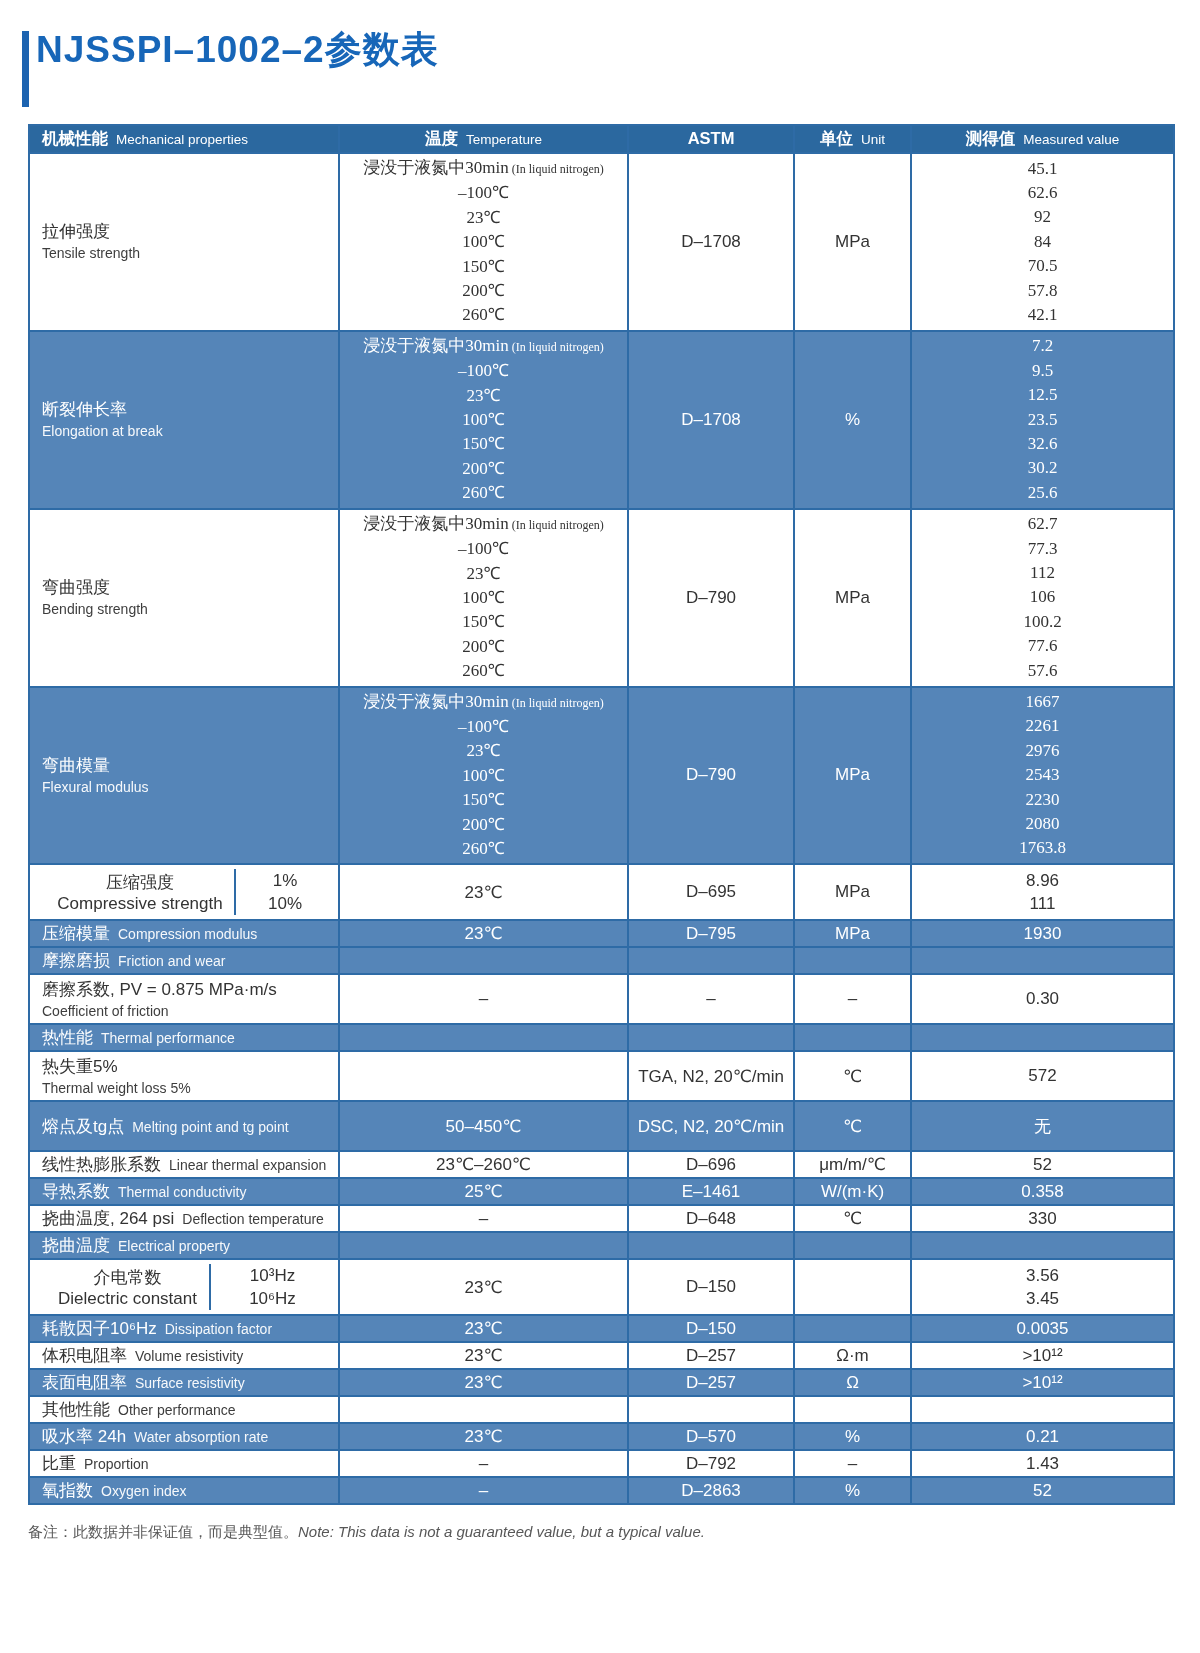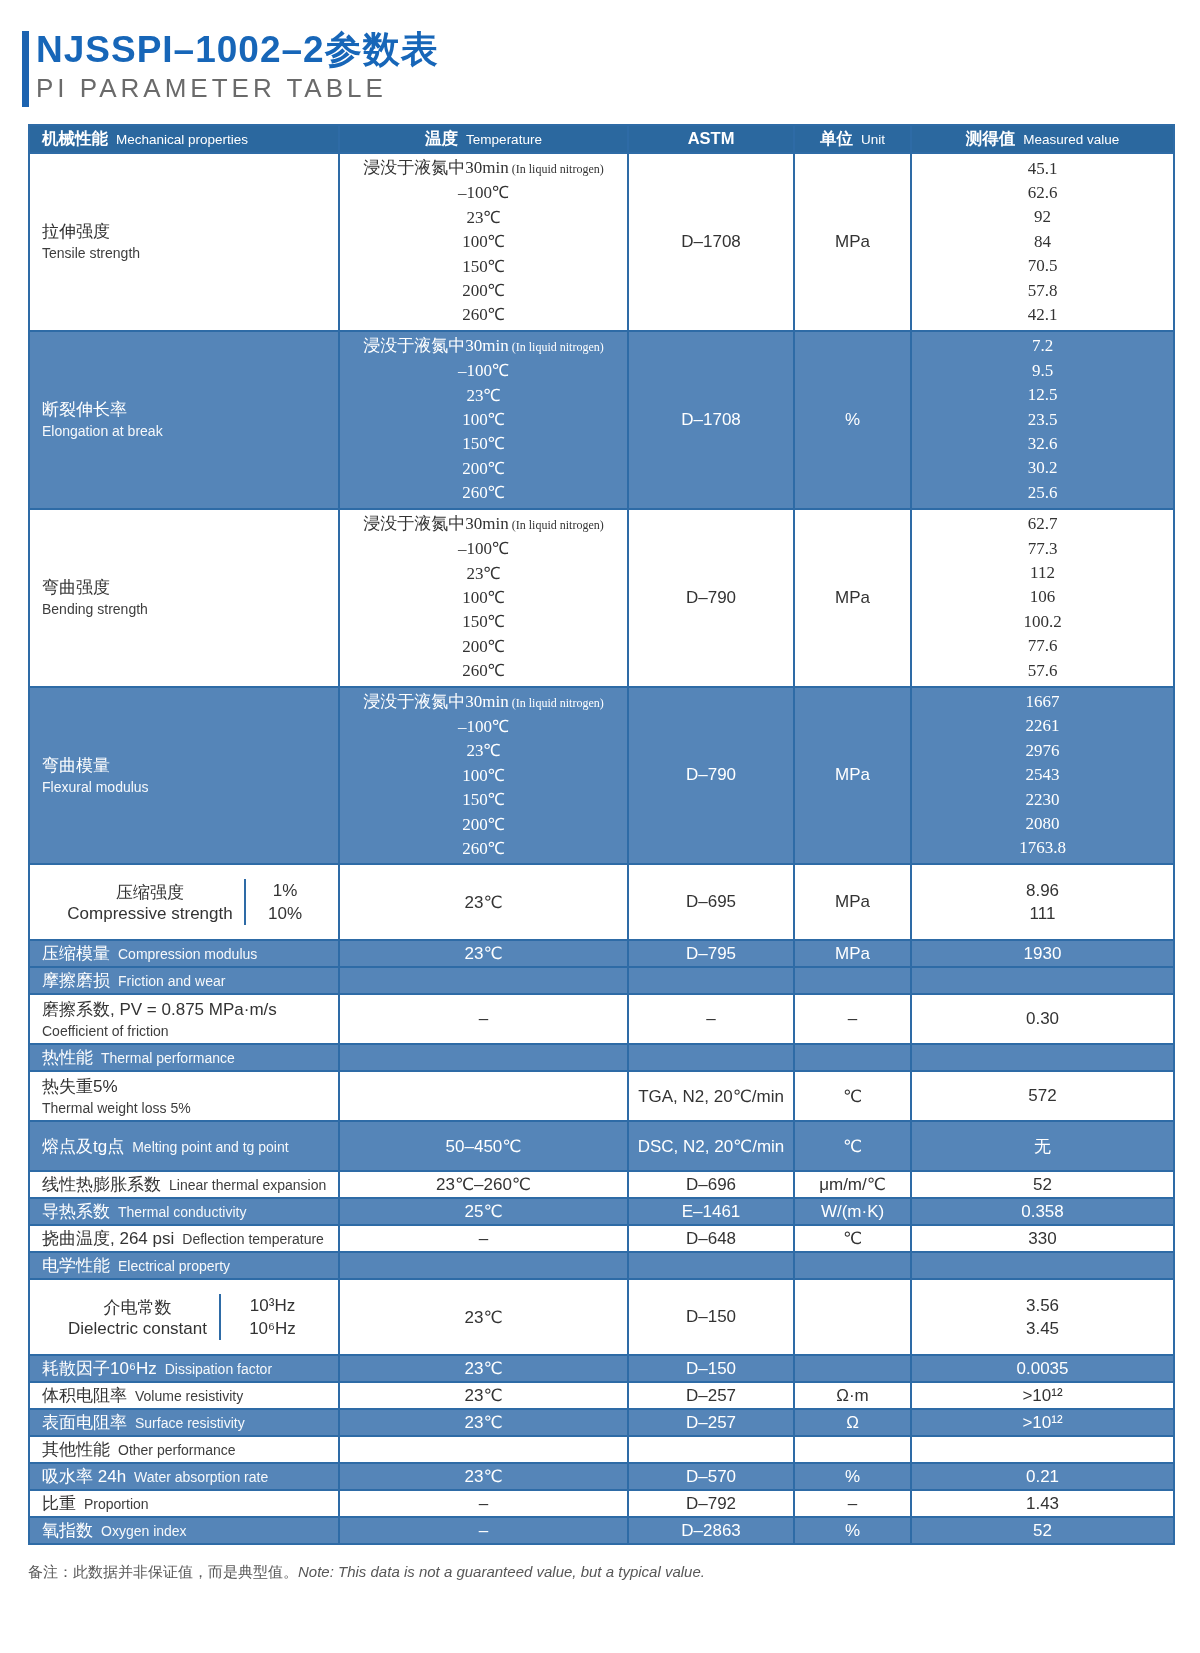--- a/index.html
+++ b/index.html
@@ -60,21 +60,21 @@
   td.lines{padding:2px 0;font-family:Liberation Serif, serif;}
   td.lines div{line-height:24.4px;}
   td.lines .note-small{font-size:12px;margin-left:3px;}
   td.lines2 div{line-height:23px;}
 
   tr.block{height:174px;}
   tr.h50{height:50px;}
   tr.h26{height:27px;}
 
   
-  td.split-cell{padding:14px;}
+  td.split-cell{padding:4px;}
   .split{display:flex;width:100%;height:100%;align-items:stretch;}
   .split-left{display:flex;flex-direction:column;justify-content:center;padding-left:12px;}
   .split-right{
     flex:1;border-left:2px solid var(--border);
     display:flex;flex-direction:column;justify-content:center;text-align:center;
   }
   .split-right div{line-height:23px;}
   .w200{width:200px;} .w175{width:175px;}
 
   
@@ -82,21 +82,20 @@
   .footnote .en-part{font-style:italic;}
 </style>
 </head>
 <body>
 
 <div class="page">
 
   <div class="title-wrap">
     <div class="title-bar"></div>
     <div class="title-main">NJSSPI–1002–2参数表</div>
-    <div class="title-sub">PI PARAMETER TABLE</div>
   </div>
 
   <table>
     <colgroup>
       <col class="c1a">
         <col class="c1b">
         <col class="c2">
         <col class="c3">
         <col class="c4">
         <col class="c5">
@@ -348,21 +347,21 @@
           <span class="zh">挠曲温度, 264 psi</span><span class="en">Deflection temperature</span>
         </td>
         <td>–</td>
         <td>D–648</td>
         <td>℃</td>
         <td>330</td>
       </tr>
 
       <tr class="r-blue h26">
         <td colspan="2" class="prop">
-          <span class="zh">电学性能</span><span class="en">Electrical property</span>
+          <span class="zh">挠曲温度</span><span class="en">Electrical property</span>
         </td>
         <td></td>
         <td></td>
         <td></td>
         <td></td>
       </tr>
 
       <tr class="r-white h50">
         <td colspan="2" class="split-cell">
           <div class="split">

